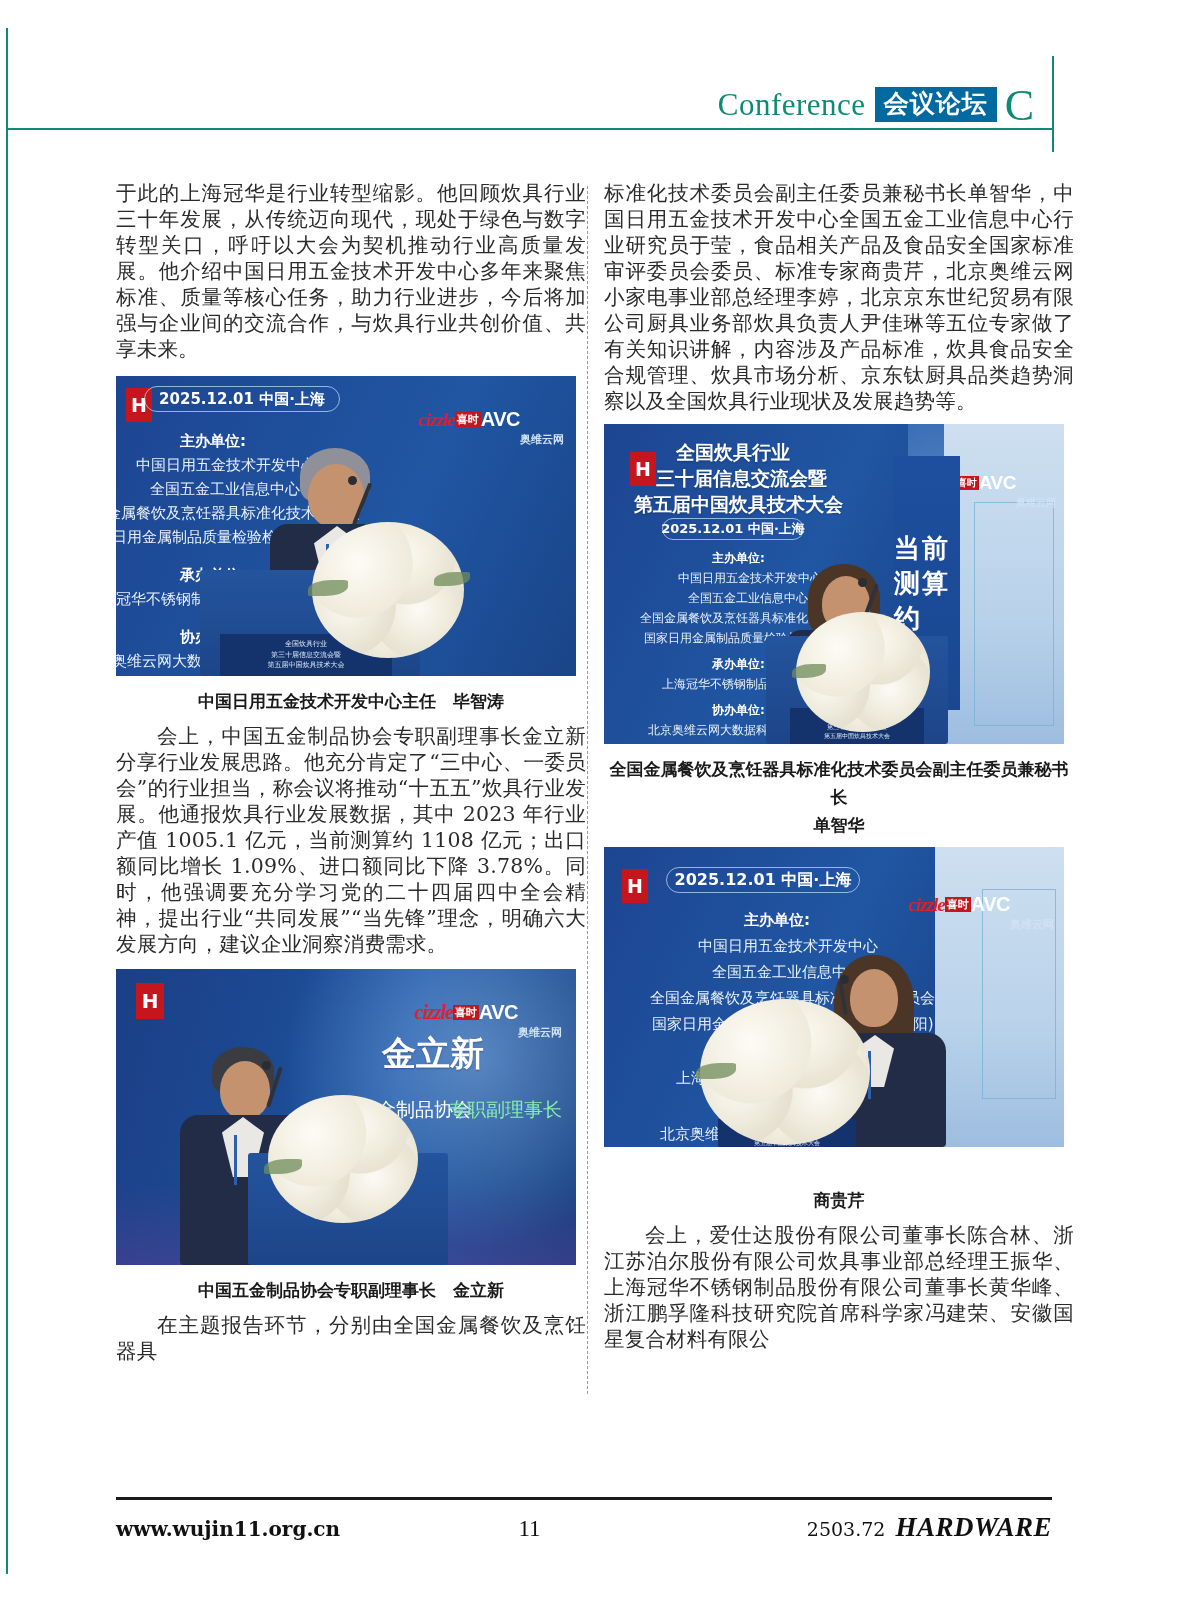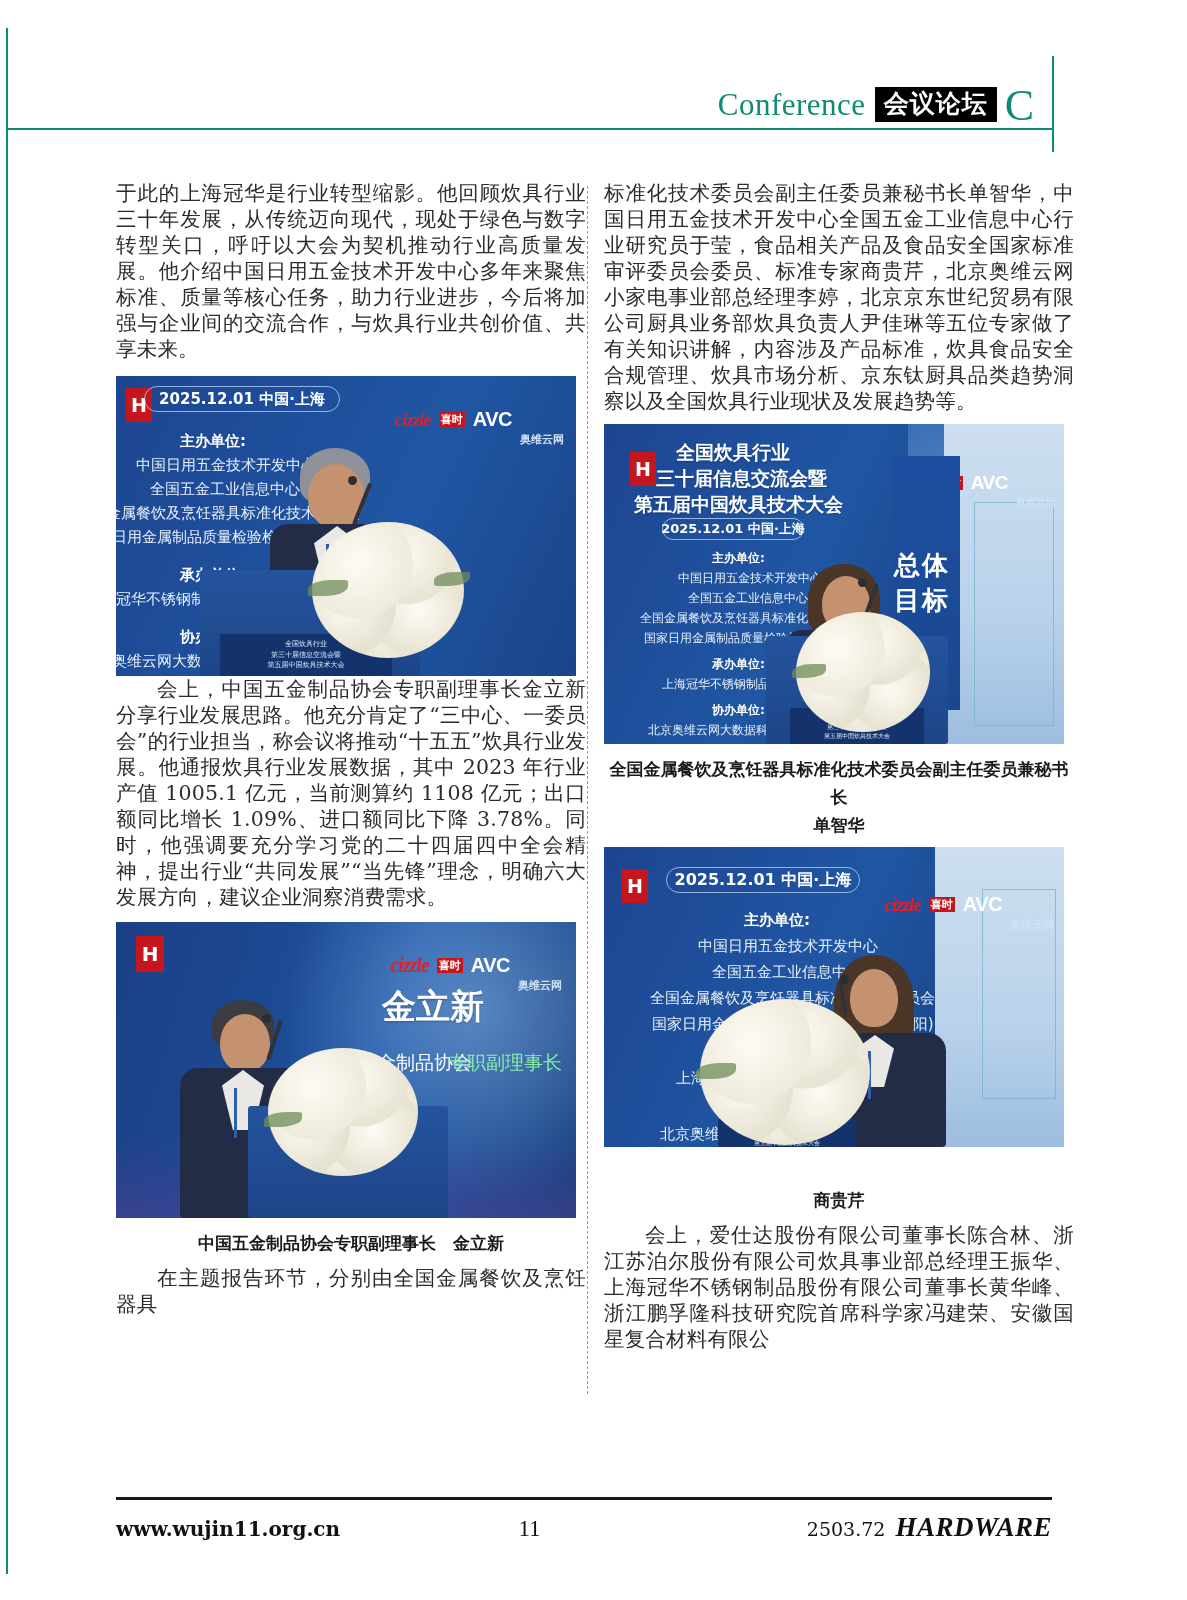--- a/index.html
+++ b/index.html
@@ -46,21 +46,21 @@
   }
   .header-en {
     font-family: "Liberation Serif", serif;
     font-size: 31px;
     color: #0f8a74;
     letter-spacing: 0.5px;
     margin-right: 9px;
     line-height: 1;
   }
   .header-cn-box {
-    background: #000000;
+    background: #0369a1;
     color: #ffffff;
     font-family: "DejaVu Sans", sans-serif;
     font-size: 25px;
     font-weight: bold;
     padding: 4px 9px 6px 9px;
     line-height: 1;
     letter-spacing: 1px;
     text-align: right;
   }
   .header-letter {
@@ -163,21 +163,20 @@
     font-weight: bold;
     white-space: nowrap;
     display: flex;
     align-items: center;
     justify-content: center;
   }
   .brandbar {
     position: absolute;
     display: flex;
     align-items: center;
-    gap: 8px;
     white-space: nowrap;
   }
   .brand-cizzle {
     font-family: "Liberation Serif", serif;
     font-style: italic;
     font-weight: bold;
     color: #e01f2a;
     letter-spacing: -1px;
   }
   .brand-cizzle-tag {
@@ -412,20 +411,21 @@
         <div class="podium-strip" style="left:104px; top:258px; width:172px; height:42px; font-size:7px;">
           <span>全国炊具行业</span>
           <span>第三十届信息交流会暨</span>
           <span>第五届中国炊具技术大会</span>
         </div>
 
         <div class="bouquet" style="left:196px; top:146px; width:152px; height:136px;"></div>
         <div class="bouquet-leaf" style="left:192px; top:204px; width:40px; height:16px;"></div>
         <div class="bouquet-leaf" style="left:318px; top:196px; width:36px; height:14px;"></div>
       </div>
+      <figcaption class="caption">中国日用五金技术开发中心主任　毕智涛</figcaption>
     </figure>
 
     <p class="body-text indent">会上，中国五金制品协会专职副理事长金立新分享行业发展思路。他充分肯定了“三中心、一委员会”的行业担当，称会议将推动“十五五”炊具行业发展。他通报炊具行业发展数据，其中 2023 年行业产值 1005.1 亿元，当前测算约 1108 亿元；出口额同比增长 1.09%、进口额同比下降 3.78%。同时，他强调要充分学习党的二十四届四中全会精神，提出行业“共同发展”“当先锋”理念，明确六大发展方向，建议企业洞察消费需求。</p>
 
     <figure>
       <div class="photo p4">
         <div class="stage"></div>
         <div class="stage-wash"></div>
 
         <div class="logo-h" style="left:20px; top:14px; width:28px; height:36px; font-size:20px;">H</div>
@@ -492,21 +492,21 @@
         <div class="screen-line" style="left:74px;  top:146px; font-size:12px;">中国日用五金技术开发中心</div>
         <div class="screen-line" style="left:84px;  top:166px; font-size:12px;">全国五金工业信息中心</div>
         <div class="screen-line" style="left:36px;  top:186px; font-size:12px;">全国金属餐饮及烹饪器具标准化技术委员会</div>
         <div class="screen-line" style="left:40px;  top:206px; font-size:12px;">国家日用金属制品质量检验检测中心</div>
         <div class="screen-line bold" style="left:108px; top:232px; font-size:12px;">承办单位:</div>
         <div class="screen-line" style="left:58px;  top:252px; font-size:12px;">上海冠华不锈钢制品股份有限公司</div>
         <div class="screen-line bold" style="left:108px; top:278px; font-size:12px;">协办单位:</div>
         <div class="screen-line" style="left:44px;  top:298px; font-size:12px;">北京奥维云网大数据科技股份有限公司</div>
 
         <div class="goal-panel" style="left:290px; top:32px; width:66px; height:254px; font-size:26px; letter-spacing:2px;">
-          <span>总体目标</span>
+          <span>当前测算约</span>
         </div>
 
         <div class="speaker" style="left:180px; top:140px; width:126px; height:180px;">
           <div class="sp-hair long" style="left:24px; top:0;  width:72px; height:72px;"></div>
           <div class="sp-head" style="left:38px; top:12px; width:48px; height:56px;"></div>
           <div class="sp-body" style="left:0;   top:66px; width:124px; height:114px;"></div>
           <div class="sp-shirt" style="left:42px; top:68px; width:38px; height:52px;"></div>
           <div class="sp-lanyard" style="left:54px; top:86px; height:44px;"></div>
         </div>
 

